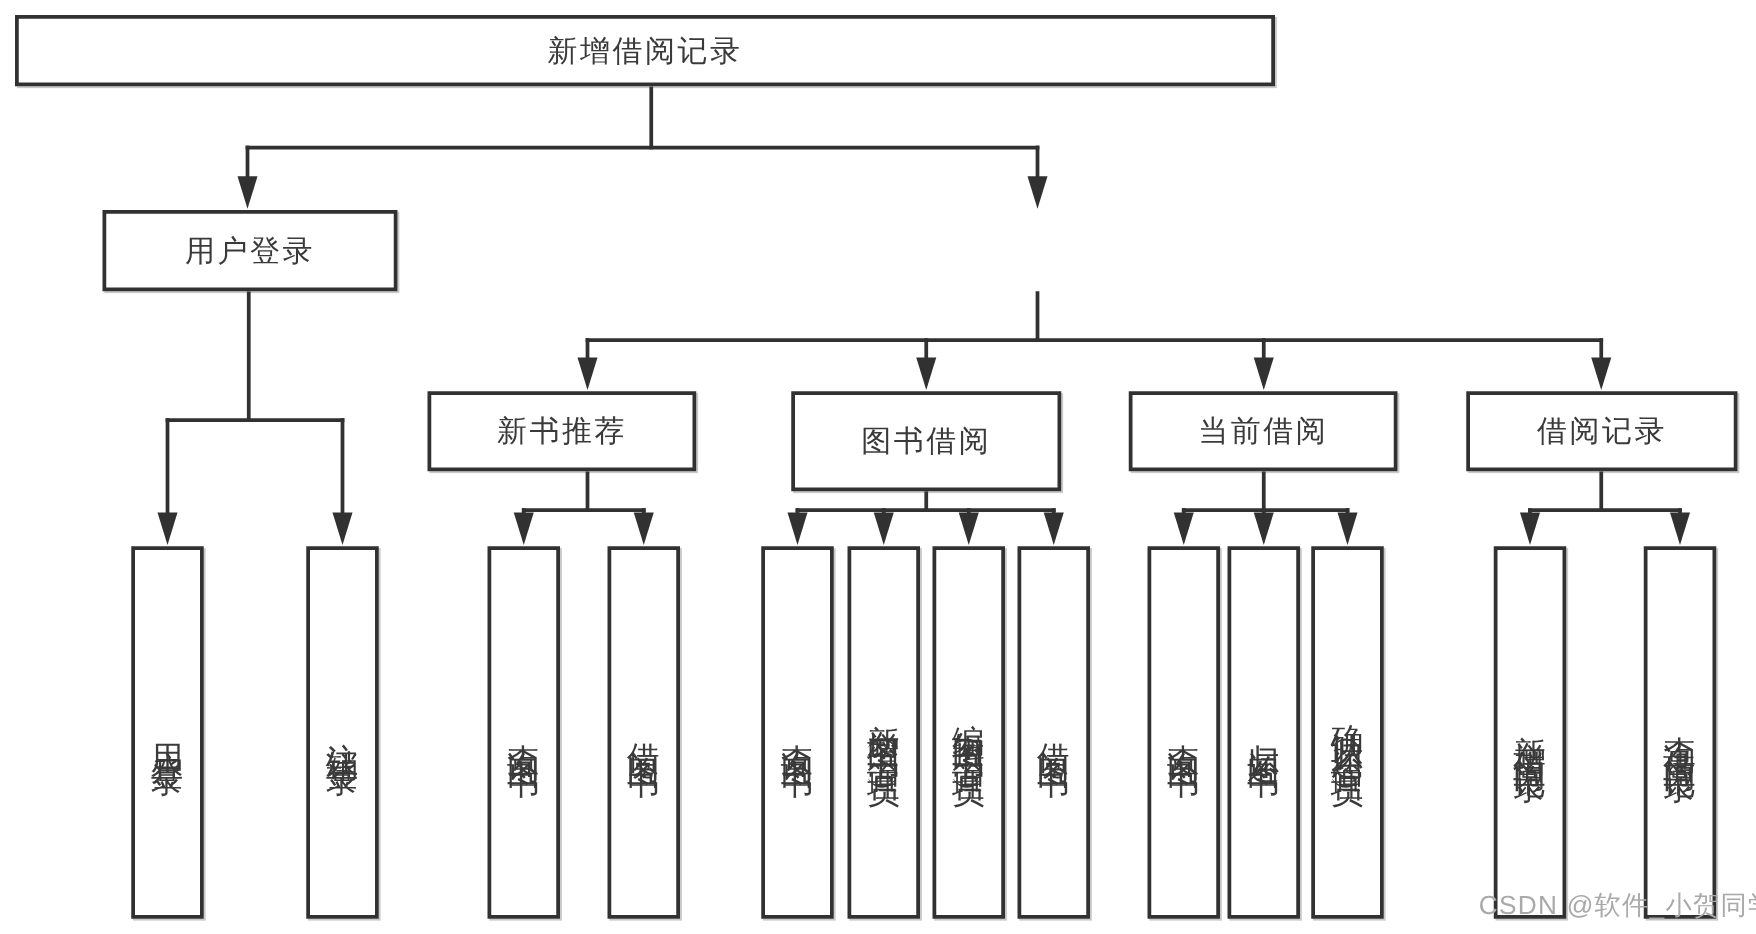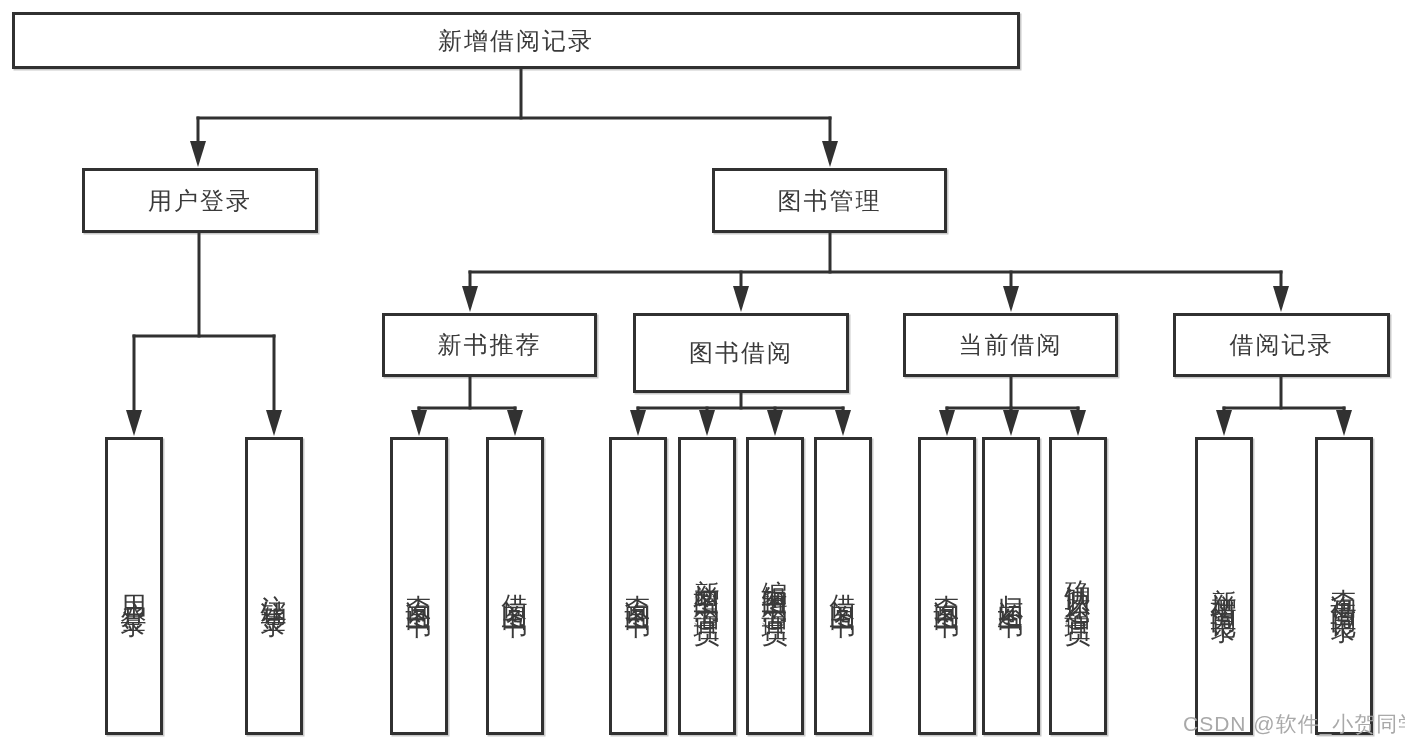--- a/index.html
+++ b/index.html
@@ -114,23 +114,22 @@
       <path d="M1011 436 l-8 -26 h16 z"></path>
       <path d="M1078 436 l-8 -26 h16 z"></path>
       <path d="M1224 436 l-8 -26 h16 z"></path>
       <path d="M1344 436 l-8 -26 h16 z"></path>
     </g>
   </svg>
 
   <div class="node" style="left:12px; top:12px; width:1008px; height:57px;">新增借阅记录</div>
 
   <div class="node" style="left:82px; top:168px; width:236px; height:65px;">用户登录</div>
-  <div class="node" style="left:712px; top:168px; width:235px; height:65px;">图书管理</div>
 
-  <div class="node" style="left:382px; top:313px; width:215px; height:64px;">新书推荐</div>
+  <div class="node" style="left:342px; top:313px; width:215px; height:64px;">新书推荐</div>
   <div class="node" style="left:633px; top:313px; width:216px; height:80px;">图书借阅</div>
   <div class="node" style="left:903px; top:313px; width:215px; height:64px;">当前借阅</div>
   <div class="node" style="left:1173px; top:313px; width:217px; height:64px;">借阅记录</div>
 
   <div class="node leaf" style="left:105px; top:437px; width:58px; height:298px;">用户登录</div>
   <div class="node leaf" style="left:245px; top:437px; width:58px; height:298px;">注销登录</div>
 
   <div class="node leaf" style="left:390px; top:437px; width:58px; height:298px;">查询图书</div>
   <div class="node leaf" style="left:486px; top:437px; width:58px; height:298px;">借阅图书</div>
 

